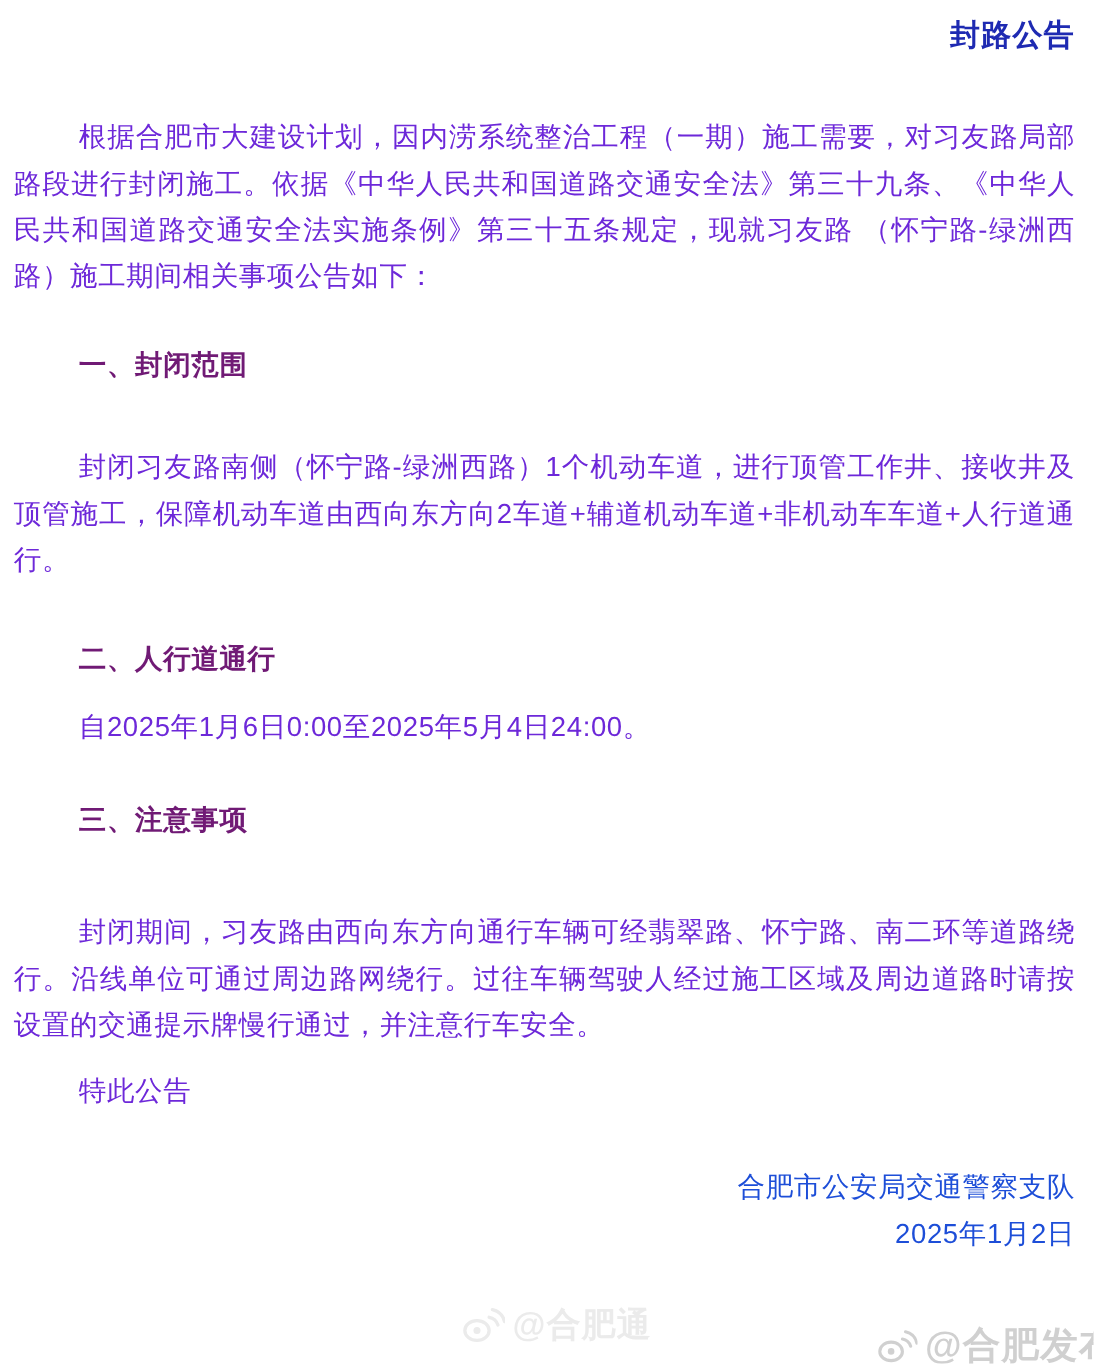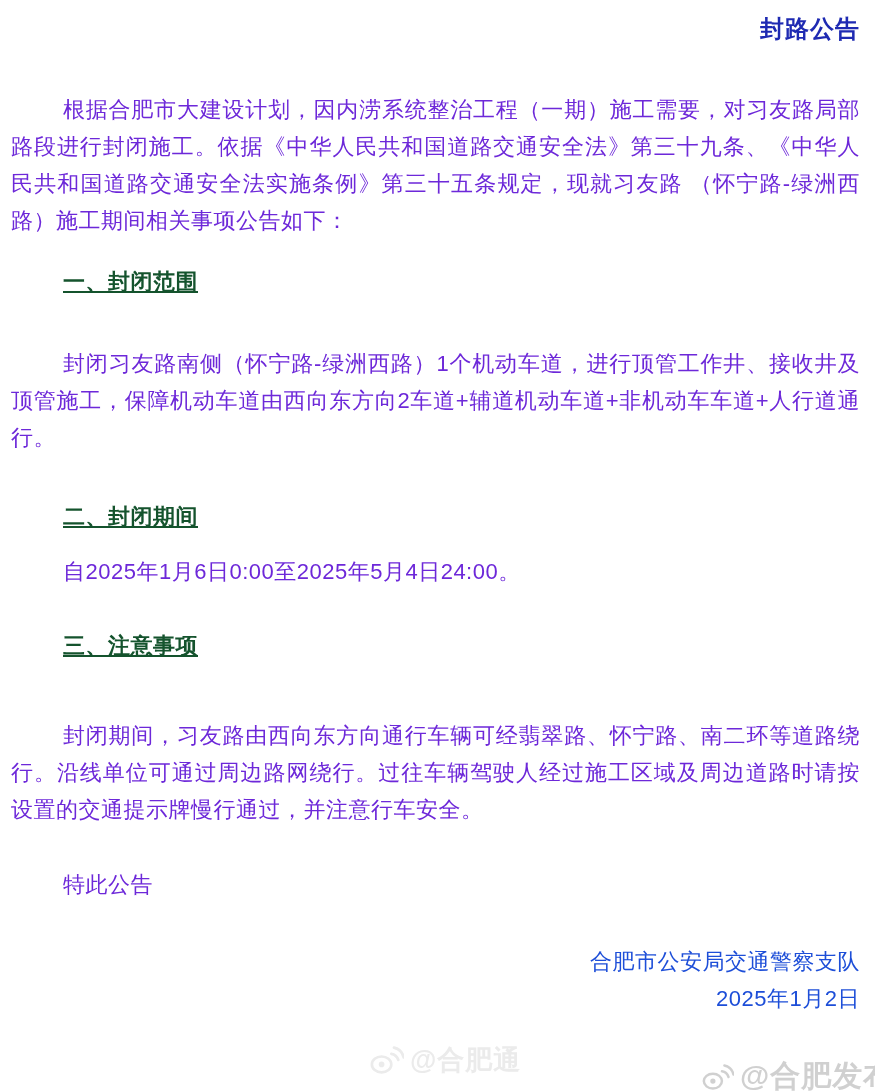--- a/index.html
+++ b/index.html
@@ -31,35 +31,34 @@
     margin: 0;
     font-size: 22px;
     line-height: 37px;
     letter-spacing: 0.5px;
     text-align: justify;
     text-indent: 52px;
     color: #6d28d9;
   }
   .para.intro   { margin-top: 47px; }
   .heading {
-    margin: 24px 0 0 0;
+    margin: 34px 0 0 0;
     font-size: 22px;
     line-height: 37px;
     letter-spacing: 0.5px;
     font-weight: bold;
-    color: #14532d;
+    color: #701a75;
     text-indent: 52px;
-    text-decoration: underline;
   }
   .para.body-1  { margin-top: 45px; }
   .heading.h2   { margin-top: 42px; }
   .para.body-2  { margin-top: 18px; }
   .heading.h3   { margin-top: 37px; }
   .para.body-3  { margin-top: 53px; }
-  .para.closing { margin-top: 38px; }
+  .para.closing { margin-top: 16px; }
   .sig {
     margin-top: 40px;
     text-align: right;
   }
   .sig p {
     margin: 0;
     font-size: 22px;
     line-height: 37px;
     letter-spacing: 0.5px;
     color: #1d4ed8;
@@ -93,21 +92,21 @@
 
 <div class="page">
 
   <h1 class="title">封路公告</h1>
 
   <p class="para intro">根据合肥市大建设计划，因内涝系统整治工程（一期）施工需要，对习友路局部路段进行封闭施工。依据《中华人民共和国道路交通安全法》第三十九条、《中华人民共和国道路交通安全法实施条例》第三十五条规定，现就习友路 （怀宁路-绿洲西路）施工期间相关事项公告如下：</p>
 
   <h2 class="heading h1">一、封闭范围</h2>
   <p class="para body-1">封闭习友路南侧（怀宁路-绿洲西路）1个机动车道，进行顶管工作井、接收井及顶管施工，保障机动车道由西向东方向2车道+辅道机动车道+非机动车车道+人行道通行。</p>
 
-  <h2 class="heading h2">二、封闭期间</h2>
+  <h2 class="heading h2">二、人行道通行</h2>
   <p class="para body-2">自2025年1月6日0:00至2025年5月4日24:00。</p>
 
   <h2 class="heading h3">三、注意事项</h2>
   <p class="para body-3">封闭期间，习友路由西向东方向通行车辆可经翡翠路、怀宁路、南二环等道路绕行。沿线单位可通过周边路网绕行。过往车辆驾驶人经过施工区域及周边道路时请按设置的交通提示牌慢行通过，并注意行车安全。</p>
 
   <p class="para closing">特此公告</p>
 
   <div class="sig">
     <p>合肥市公安局交通警察支队</p>
     <p>2025年1月2日</p>

